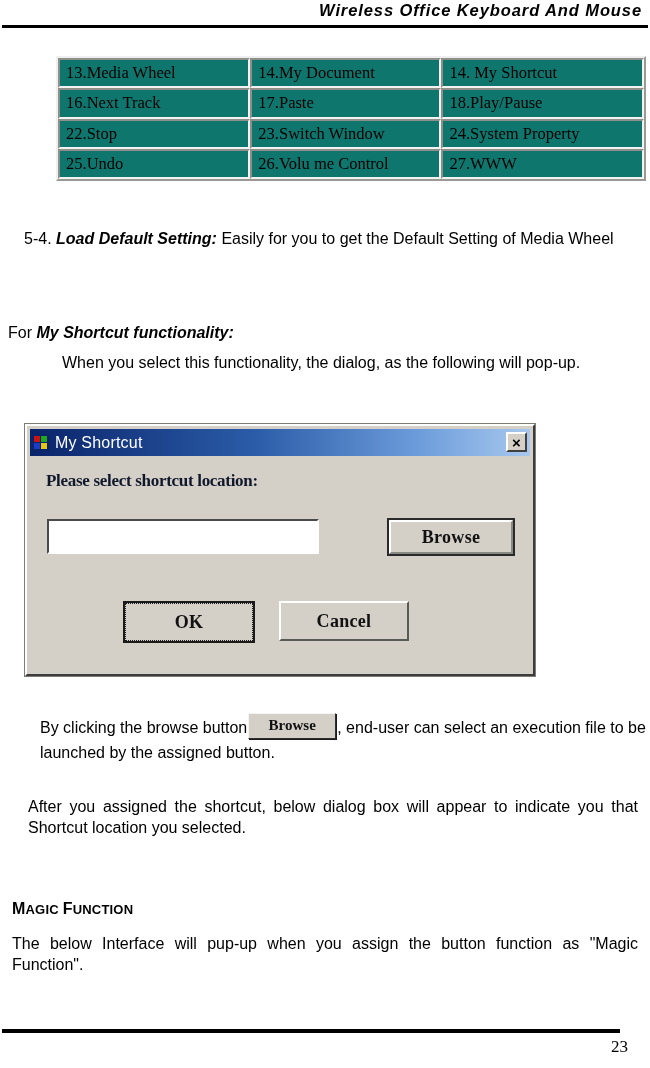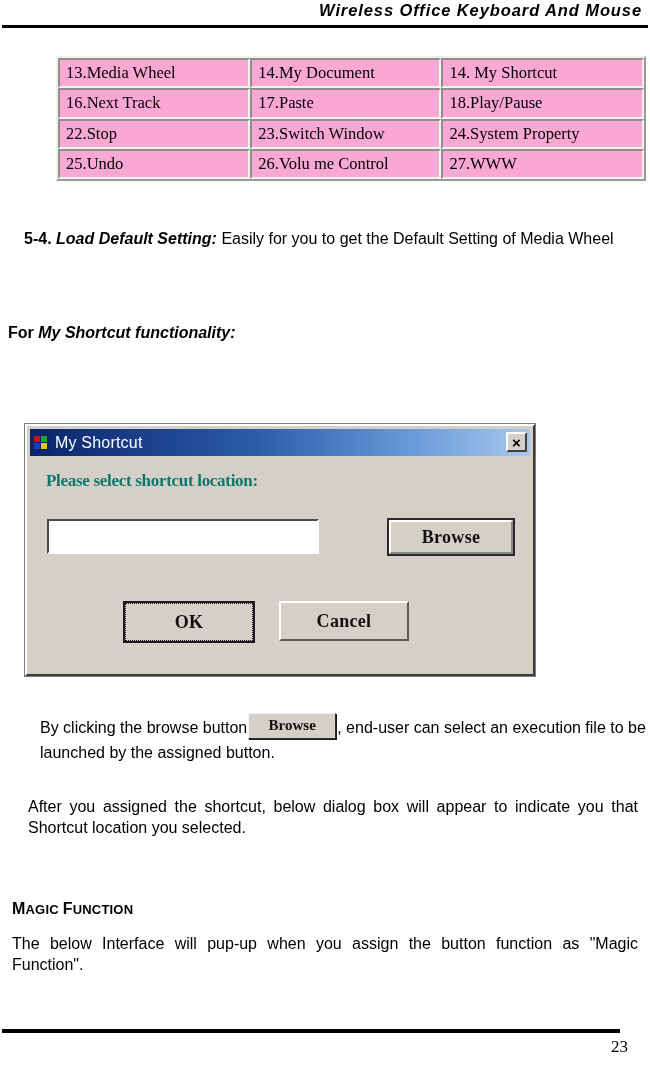--- a/index.html
+++ b/index.html
@@ -60,39 +60,39 @@
     border-spacing: 0;
     background: #ffffff;
     border: 2px solid;
     border-color: #efefef #9a9a94 #9a9a94 #efefef;
   }
   .func-table td {
     font-family: "Liberation Serif", serif;
     font-size: 16.5px;
     line-height: 1.05;
     padding: 4px 5px 5px 6px;
-    background: #f9a8d4;
+    background: #0f766e;
     border: 2px solid;
     border-color: #8f8f8a #f2f2f2 #f2f2f2 #8f8f8a;
     vertical-align: middle;
     white-space: nowrap;
   }
   .func-table td.c1 { width: 192px; }
   .func-table td.c2 { width: 186px; }
   .func-table td.c3 { width: 200px; }
 
   
   .txt {
     position: absolute;
     font-family: "Liberation Sans", sans-serif;
     font-size: 16px;
     line-height: 1.32;
     color: #000;
   }
-  .b { font-weight: bold; text-align: center; }
+  .b { font-weight: normal; text-align: center; }
   .bi { font-weight: bold; font-style: italic; }
 
   .para-54 {
     left: 24px;
     top: 228px;
     width: 614px;
   }
   .para-54 .hang {
     display: block;
     padding-left: 38px;
@@ -170,21 +170,21 @@
     cursor: default;
   }
 
   .dlg-label {
     position: absolute;
     left: 19px;
     top: 45px;
     font-family: "Liberation Serif", serif;
     font-size: 17px;
     font-weight: bold;
-    color: #0f766e;
+    color: #0f172a;
     letter-spacing: -0.3px;
     white-space: nowrap;
   }
   .dlg-input {
     position: absolute;
     left: 20px;
     top: 93px;
     width: 272px;
     height: 35px;
     background: #ffffff;
@@ -358,20 +358,21 @@
     <span class="hang">
       <span class="b">5-4.</span>
       <span class="bi">Load Default Setting:</span>
       <span>Easily for you to get the Default Setting of Media Wheel</span>
     </span>
   </div>
 
   <div class="txt para-for">
     <span class="b">For </span><span class="bi">My Shortcut functionality:</span>
   </div>
+  <div class="txt para-for-sub">When you select this functionality, the dialog, as the following will pop-up.</div>
 
   <div class="dialog">
     <div class="titlebar">
       <span class="tb-icon">
         <svg width="17" height="17" viewBox="0 0 17 17" aria-hidden="true">
           <rect x="0" y="0" width="17" height="17" fill="#0a246a"></rect>
           <rect x="1" y="2" width="6" height="6" fill="#c81414"></rect>
           <rect x="8" y="2" width="6" height="6" fill="#1ea81e"></rect>
           <rect x="1" y="9" width="6" height="6" fill="#1a3cc8"></rect>
           <rect x="8" y="9" width="6" height="6" fill="#e6c814"></rect>

